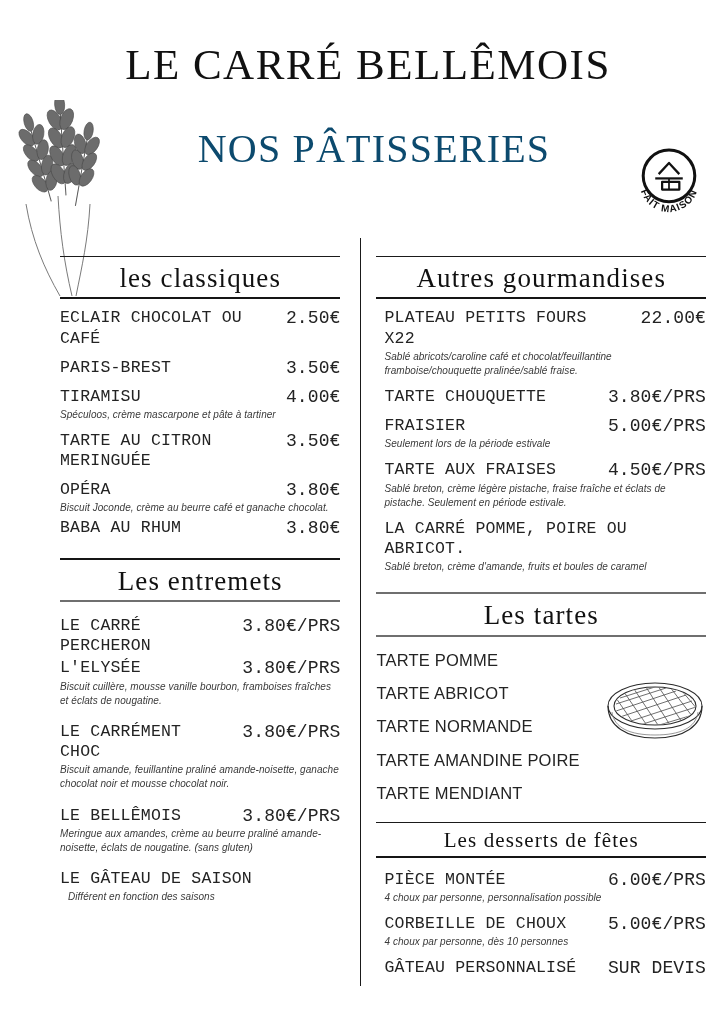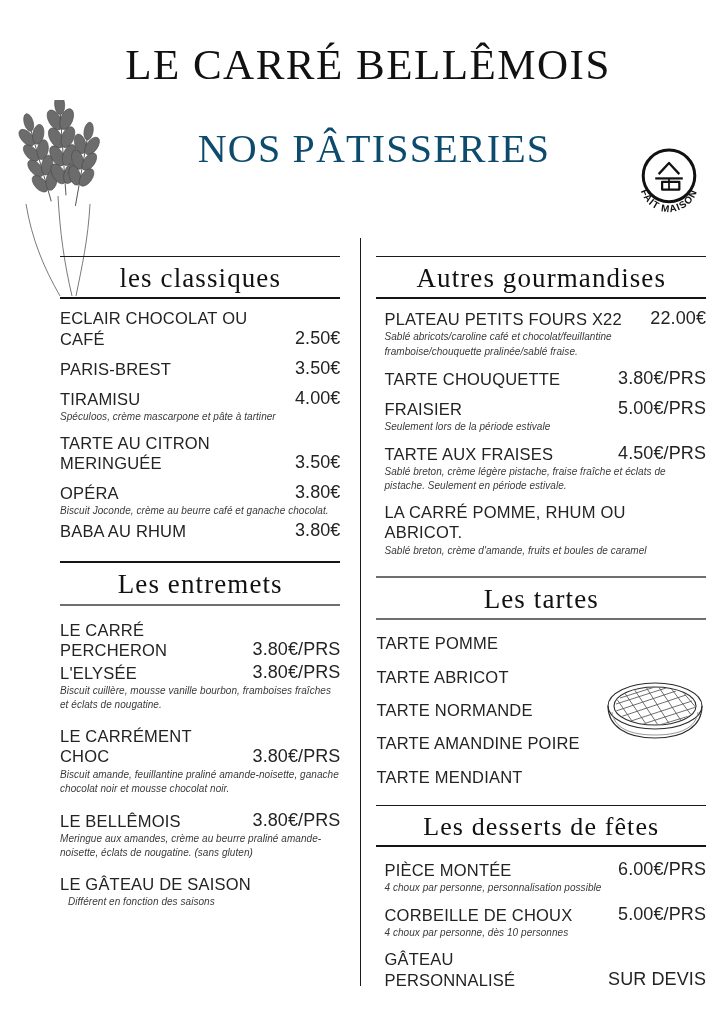--- a/index.html
+++ b/index.html
@@ -115,23 +115,24 @@
     background: #1a1a1a;
   }
   .rule-thick { height: 2px; background: #151515; }
   .rule-gray  { height: 2px; background: #6f6f6f; }
 
   
   .items { padding-top: 9px; }
   .item { margin-bottom: 2px; }
   .item-line {
     display: flex;
-    align-items: flex-end;
+    align-items: flex-start;
     justify-content: space-between;
     gap: 17px;
+    font-family: Liberation Mono, monospace;
   }
   .item-name {
     font-size: 16.5px;
     letter-spacing: 0.2px;
     color: #232323;
     line-height: 1.22;
     font-weight: 400;
     flex: 1 1 auto;
   }
   .item-price {
@@ -399,21 +400,21 @@
           <div class="item-line">
             <span class="item-name">TARTE AUX FRAISES</span>
             <span class="item-price">4.50€/PRS</span>
           </div>
           <div class="item-desc">Sablé breton, crème légère pistache, fraise fraîche et éclats de pistache. Seulement en période estivale.</div>
         </div>
         <div class="gap-sm"></div>
 
         <div class="item">
           <div class="item-line">
-            <span class="item-name">LA CARRÉ POMME, RHUM OU ABRICOT.</span>
+            <span class="item-name">LA CARRÉ POMME, POIRE OU ABRICOT.</span>
             <span class="item-price"></span>
           </div>
           <div class="item-desc">Sablé breton, crème d'amande, fruits et boules de caramel</div>
         </div>
 
       </div>
     </div>
 
     <div style="height:14px"></div>
 
@@ -437,21 +438,21 @@
         <div class="item">
           <span class="item-name">TARTE MENDIANT</span>
         </div>
       </div>
     </div>
 
     <div style="height:8px"></div>
 
     <div class="section">
       <div class="rule-top"></div>
-      <div class="sec-head" style="font-size:26px">Les desserts de fêtes</div>
+      <div class="sec-head" style="font-size:21px">Les desserts de fêtes</div>
       <div class="rule-thick"></div>
       <div class="items" style="padding-top:12px; padding-left:8px">
 
         <div class="item">
           <div class="item-line">
             <span class="item-name">PIÈCE MONTÉE</span>
             <span class="item-price">6.00€/PRS</span>
           </div>
           <div class="item-desc">4 choux par personne, personnalisation possible</div>
         </div>

